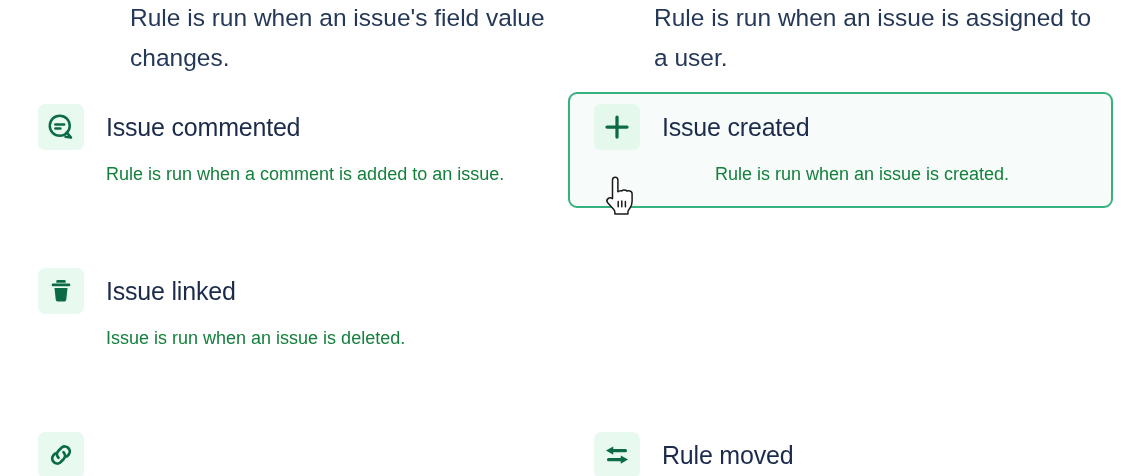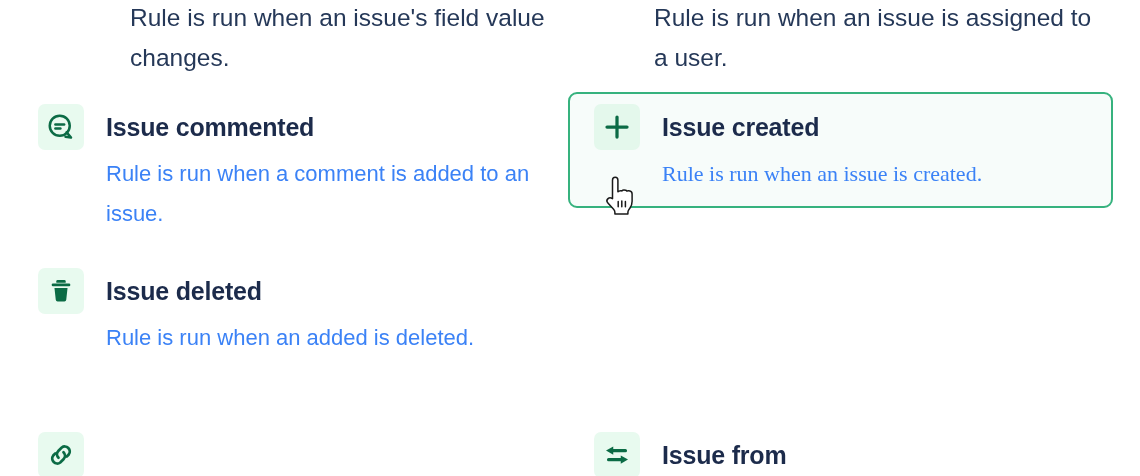--- a/index.html
+++ b/index.html
@@ -40,20 +40,21 @@
     width: 545px;
     box-sizing: border-box;
     border: 2px solid transparent;
     border-radius: 9px;
     background: transparent;
     padding: 10px 12px 12px 24px;
   }
   .card.selected {
     border-color: #36b27e;
     background: #f7fcfa;
+    text-align: center;
   }
 
   .card-head {
     display: flex;
     align-items: center;
     gap: 22px;
     height: 46px;
   }
 
   .icon-tile {
@@ -65,36 +66,36 @@
     display: flex;
     align-items: center;
     justify-content: center;
   }
   .card.selected .icon-tile { background: #e4f8ec; }
 
   .icon-tile svg { display: block; }
 
   .card-title {
     font-size: 25px;
-    font-weight: bold;
+    font-weight: normal;
     letter-spacing: -0.2px;
     line-height: 30px;
     color: #1c2b4b;
     white-space: nowrap;
   }
 
   .card-desc {
     margin: 4px 0 0 68px;
-    font-size: 22px;
+    font-size: 18px;
     line-height: 40px;
     font-weight: normal;
-    color: #3b82f6;
+    color: #15803d;
     max-width: 430px;
   }
-  .card.selected .card-desc { max-width: 400px; font-family: Liberation Serif, serif; }
+  .card.selected .card-desc { max-width: 400px; }
 
   
   .top-desc {
     position: absolute;
     font-size: 24.5px;
     line-height: 40px;
     color: #253858;
     width: 440px;
   }
   .top-desc.left  { left: 118px; top: -2px; }
@@ -144,23 +145,23 @@
 
     <div class="card row-3">
       <div class="card-head">
         <span class="icon-tile">
           <svg width="28" height="28" viewBox="0 0 24 24">
             <path d="M9 2.6 h6 a1 1 0 0 1 1 1 V5 H8 V3.6 a1 1 0 0 1 1-1 Z" fill="#0b6b45"></path>
             <rect x="4" y="5.6" width="16" height="2.4" rx="1.1" fill="#0b6b45"></rect>
             <path d="M6.4 9.4 h11.2 l-1.1 10.2 a1.6 1.6 0 0 1 -1.6 1.4 H9.1 a1.6 1.6 0 0 1 -1.6 -1.4 Z" fill="#0b6b45"></path>
           </svg>
         </span>
-        <span class="card-title">Issue deleted</span>
-      </div>
-      <div class="card-desc">Rule is run when an added is deleted.</div>
+        <span class="card-title">Issue linked</span>
+      </div>
+      <div class="card-desc">Issue is run when an issue is deleted.</div>
     </div>
 
     <div class="card row-4 clipped">
       <div class="card-head">
         <span class="icon-tile">
           <svg width="30" height="30" viewBox="0 0 24 24" fill="none" stroke="#0b6b45" stroke-width="2.2" stroke-linecap="round">
             <path d="M10 14.2 a4 4 0 0 1 0 -5.6 l2.6 -2.6 a4 4 0 0 1 5.6 5.6 l-1.6 1.6"></path>
             <path d="M14 9.8 a4 4 0 0 1 0 5.6 l-2.6 2.6 a4 4 0 0 1 -5.6 -5.6 l1.6 -1.6"></path>
           </svg>
         </span>
@@ -192,21 +193,21 @@
     <div class="card row-4 clipped" style="left:20px;">
       <div class="card-head">
         <span class="icon-tile">
           <svg width="30" height="30" viewBox="0 0 24 24" fill="#0b6b45">
             <rect x="6" y="7.1" width="14" height="2.6" rx="1.2"></rect>
             <path d="M3.2 8.4 L9 5.1 V11.7 Z"></path>
             <rect x="4" y="14.3" width="14" height="2.6" rx="1.2"></rect>
             <path d="M20.8 15.6 L15 12.3 V18.9 Z"></path>
           </svg>
         </span>
-        <span class="card-title">Issue from</span>
+        <span class="card-title">Rule moved</span>
       </div>
     </div>
 
   </div>
 
   <div class="cursor">
     <svg width="34" height="40" viewBox="0 0 34 40">
       <path d="M9.5 4.2 c0-1.7 1.2-3 2.7-3 s2.7 1.3 2.7 3 v11.6 l1.1-0.6 c0.7-0.4 1.6-0.6 2.4-0.4
                l0.6 0.2 c0.4-0.7 1.2-1.1 2.1-1 l1.6 0.3 c0.5 0.1 0.9 0.4 1.2 0.8 c0.5-0.3 1.1-0.4 1.7-0.3
                l1.3 0.3 c1.3 0.3 2.2 1.5 2.2 2.8 v7.3 c0 2.4-0.7 4.8-2.1 6.8 l-1.3 1.9 c-0.5 0.8-0.8 1.7-0.8 2.6

